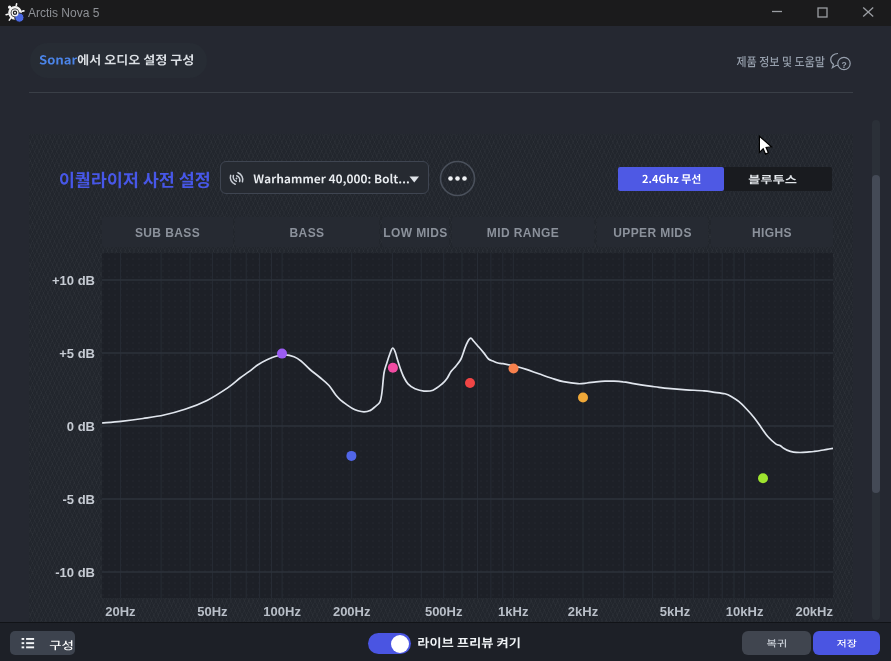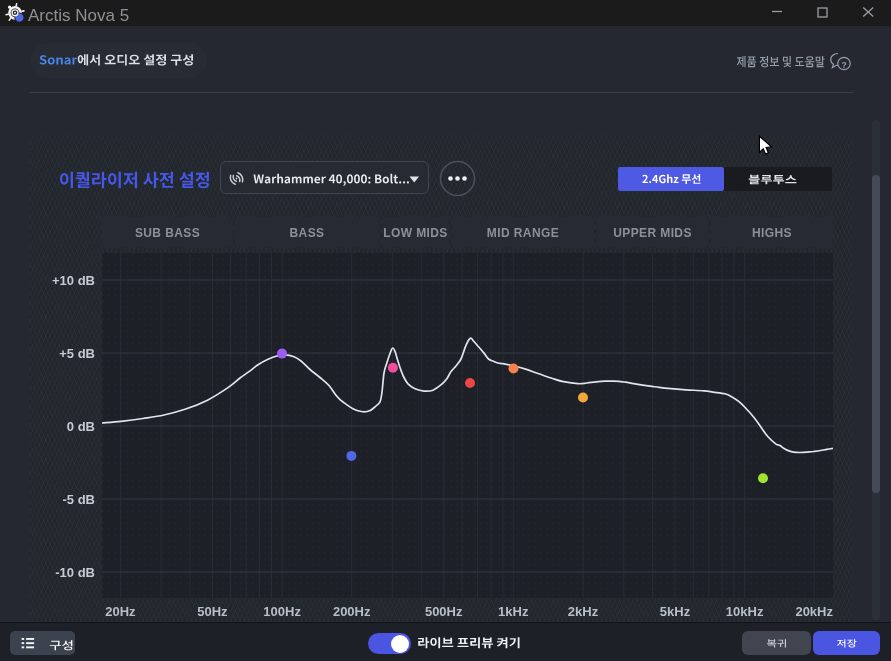--- a/index.html
+++ b/index.html
@@ -2,21 +2,21 @@
 <html><head><meta charset="utf-8">
 <style>
 * { margin:0; padding:0; box-sizing:border-box; }
 html,body { width:891px; height:661px; background:#252831; overflow:hidden; font-family:"Liberation Sans", sans-serif; }
 #page { position:relative; width:891px; height:661px; background:#252831; }
 #panel { position:absolute; left:29px; top:134px; width:824px; height:489px; background:
  repeating-linear-gradient(115deg, rgba(255,255,255,0.025) 0 1px, rgba(0,0,0,0) 1px 4px),
  repeating-linear-gradient(65deg, rgba(255,255,255,0.025) 0 1px, rgba(0,0,0,0) 1px 4px),
  #22262d; }
 #titlebar { position:absolute; left:0; top:0; width:891px; height:26px; background:#1b1b1c; }
-#titletext { position:absolute; left:28px; top:6px; font-size:17px; color:#8e9196; }
+#titletext { position:absolute; left:28px; top:6px; font-size:12px; color:#8e9196; }
 #pill { position:absolute; left:30px; top:43px; width:177px; height:35px; border-radius:17.5px; background:#272c34; }
 #sep1 { position:absolute; left:29px; top:92px; width:824px; height:1px; background:#3a3f47; }
 #dropdown { position:absolute; left:220px; top:161px; width:209px; height:33px; border-radius:6px; border:1px solid #3f4551; background:#262a31; }
 #tgl { position:absolute; left:618px; top:167px; width:214px; height:24px; background:#191b1f; border-radius:2px; }
 #tglb { position:absolute; left:618px; top:167px; width:106px; height:24px; background:#4e59e4; border-radius:2px; }
 #botbar { position:absolute; left:0; top:622px; width:891px; height:39px; background:#1d2027; border-top:1px solid #111317; }
 #cfgbtn { position:absolute; left:10px; top:630.5px; width:65px; height:24.5px; border-radius:5px; background:#3d434e; }
 #livetgl { position:absolute; left:368px; top:633px; width:43px; height:21px; border-radius:11px; background:#4a55e2; }
 #liveknob { position:absolute; left:391px; top:634.5px; width:18px; height:18px; border-radius:50%; background:#ffffff; }
 #backbtn { position:absolute; left:742px; top:631px; width:69px; height:24px; border-radius:6px; background:#40454f; }

